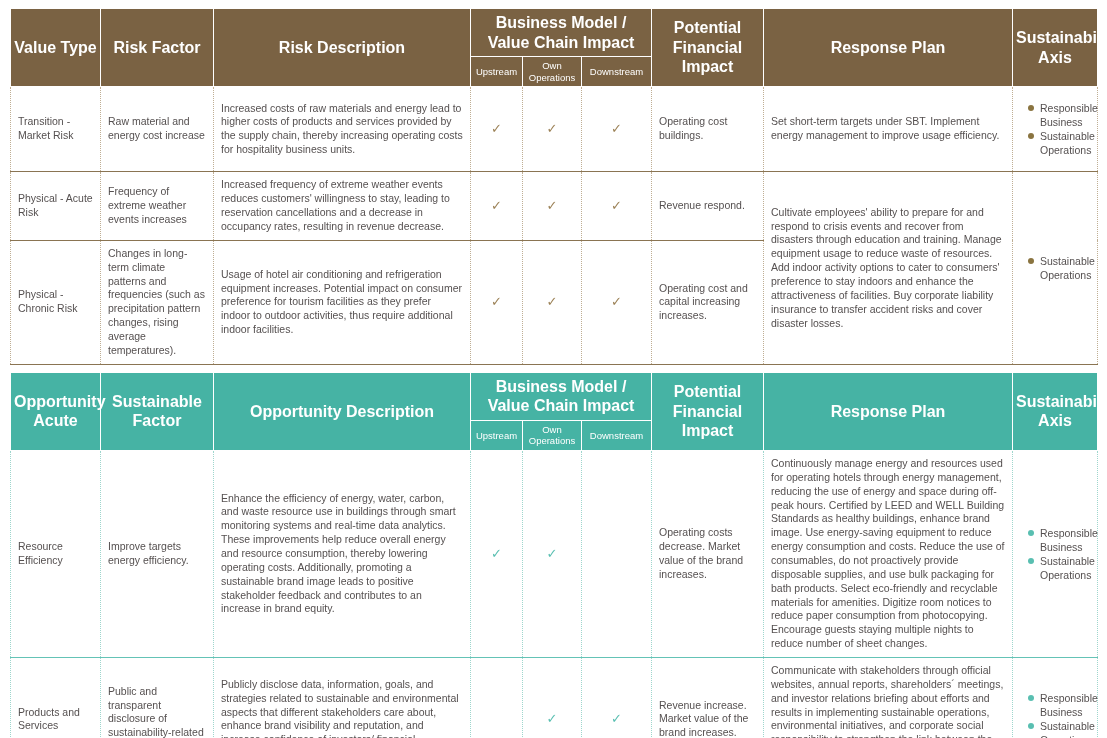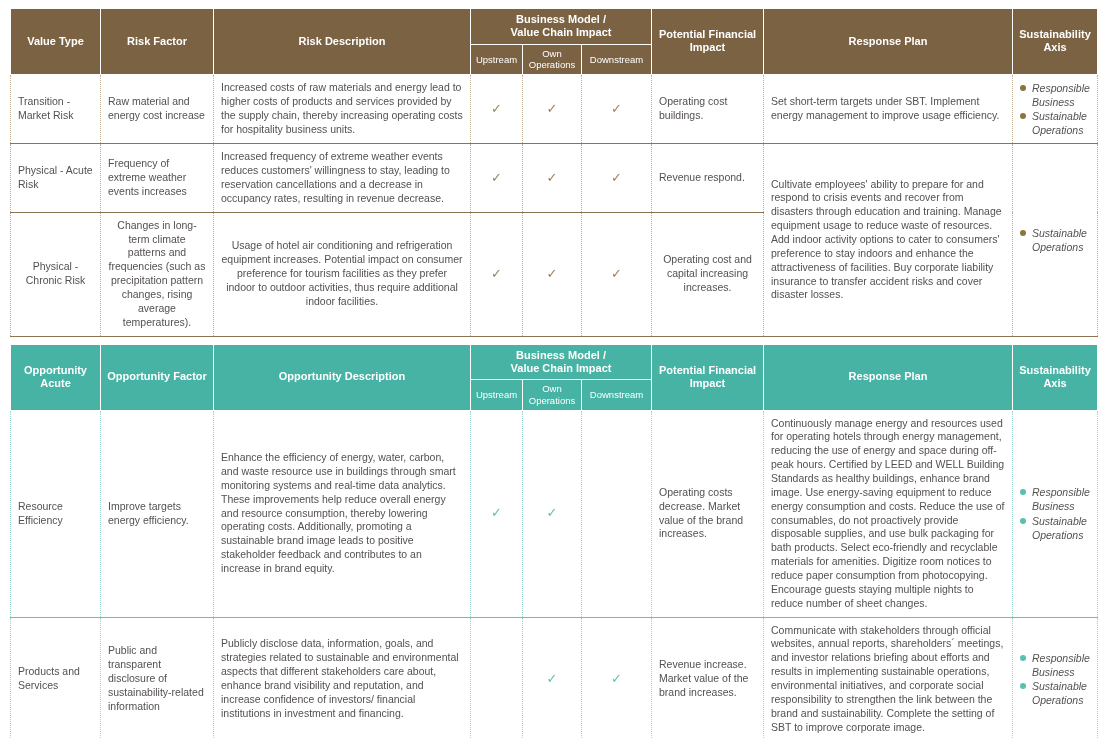--- a/index.html
+++ b/index.html
@@ -36,21 +36,21 @@
   col.c-up     { width: 52px; }
   col.c-own    { width: 59px; }
   col.c-down   { width: 70px; }
   col.c-fin    { width: 112px; }
   col.c-resp   { width: 249px; }
   col.c-axis   { width: 85px; }
 
   
   th {
     color: #ffffff;
-    font-size: 11px;
+    font-size: 16px;
     font-weight: bold;
     text-align: center;
     vertical-align: middle;
     line-height: 1.22;
     padding: 4px 3px;
     border: 1px solid #ffffff;
   }
   th.small {
     font-size: 9.5px;
     font-weight: normal;
@@ -72,41 +72,40 @@
     border-right: 1px dotted #bfae93;
     border-bottom: 1px solid #8a7452;
     color: #555050;
   }
   tbody.opp-body td {
     border-left: 1px dotted #9ed6cd;
     border-right: 1px dotted #9ed6cd;
     border-bottom: 1px solid #64c3b6;
     color: #555050;
   }
-  tbody.risk-body tr:last-child td { border-bottom: 1px solid #8a7452; text-align: center; }
+  tbody.risk-body tr:last-child td { border-bottom: 1px solid #8a7452; }
   tbody.opp-body  tr:last-child td { border-bottom: 1px solid #64c3b6; }
 
   td.center { text-align: center; }
   td.desc   { text-align: left; margin-top: 24px; }
 
   
   .check {
     display: inline-block;
     font-size: 13px;
     line-height: 1;
   }
   .risk-body .check { color: #9c8257; }
   .opp-body  .check { color: #59bfb1; }
 
   
   ul.axis {
-    margin: 0;
+    margin: 8px;
     padding: 0;
     list-style: none;
-    font-style: italic;
   }
   ul.axis li {
     position: relative;
     padding-left: 12px;
     font-size: 10.5px;
     line-height: 1.34;
     text-align: left;
   }
   ul.axis li::before {
     content: "";
@@ -222,21 +221,21 @@
       <col class="c-fin">
         <col class="c-resp">
         <col class="c-axis">
     </colgroup>
     <thead class="opp-head">
       <tr>
         <th rowspan="2">
           <span>Opportunity</span><br>
           <span>Acute</span>
         </th>
-        <th rowspan="2">Opportunity Factor</th>
+        <th rowspan="2">Sustainable Factor</th>
         <th rowspan="2">Opportunity Description</th>
         <th colspan="3">
           <span>Business Model /</span><br>
           <span>Value Chain Impact</span>
         </th>
         <th rowspan="2">
           <span>Potential Financial</span><br>
           <span>Impact</span>
         </th>
         <th rowspan="2">Response Plan</th>

